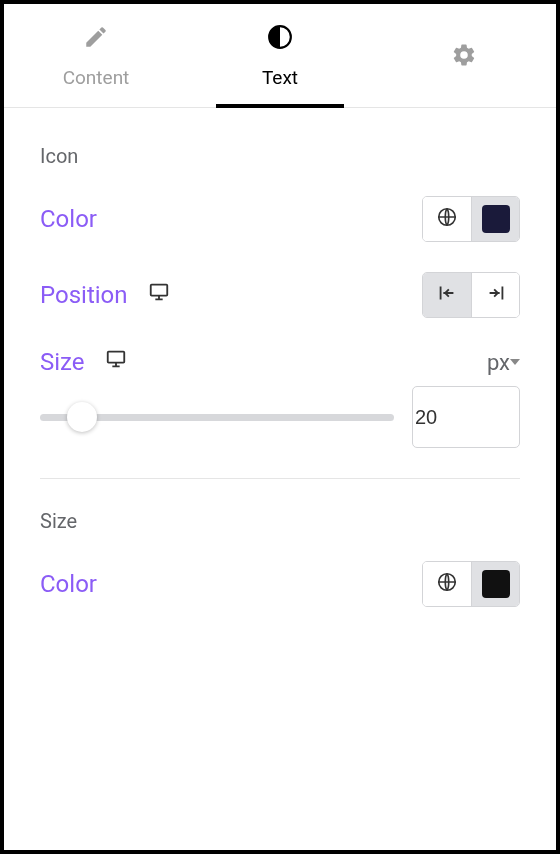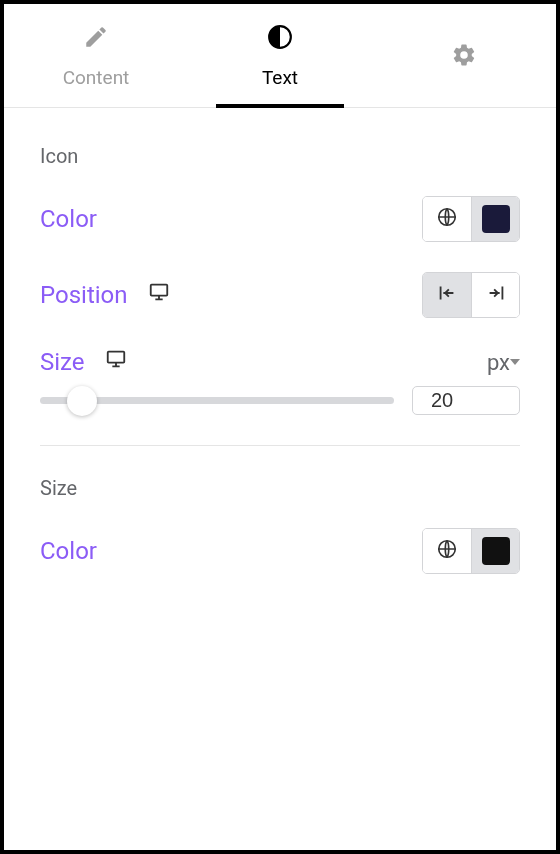--- a/index.html
+++ b/index.html
@@ -128,24 +128,24 @@
       left: 12%;
       transform: translate(-50%, -50%);
       width: 30px; height: 30px;
       background: #fff;
       border-radius: 50%;
       box-shadow: 0 1px 4px rgba(0,0,0,0.25);
       cursor: grab;
     }
     .num-input {
       width: 108px;
-      height: 29px;
+      height: 62px;
       border: 1px solid #d3d4d7;
       border-radius: 5px;
-      padding: 0 18px;
+      padding: 0 2px;
       font-size: 20px;
       color: #333;
     }
     .divider {
       border: none;
       border-top: 1px solid #e5e5e5;
       margin: 12px 0 30px;
     }
   </style>
 </head>

